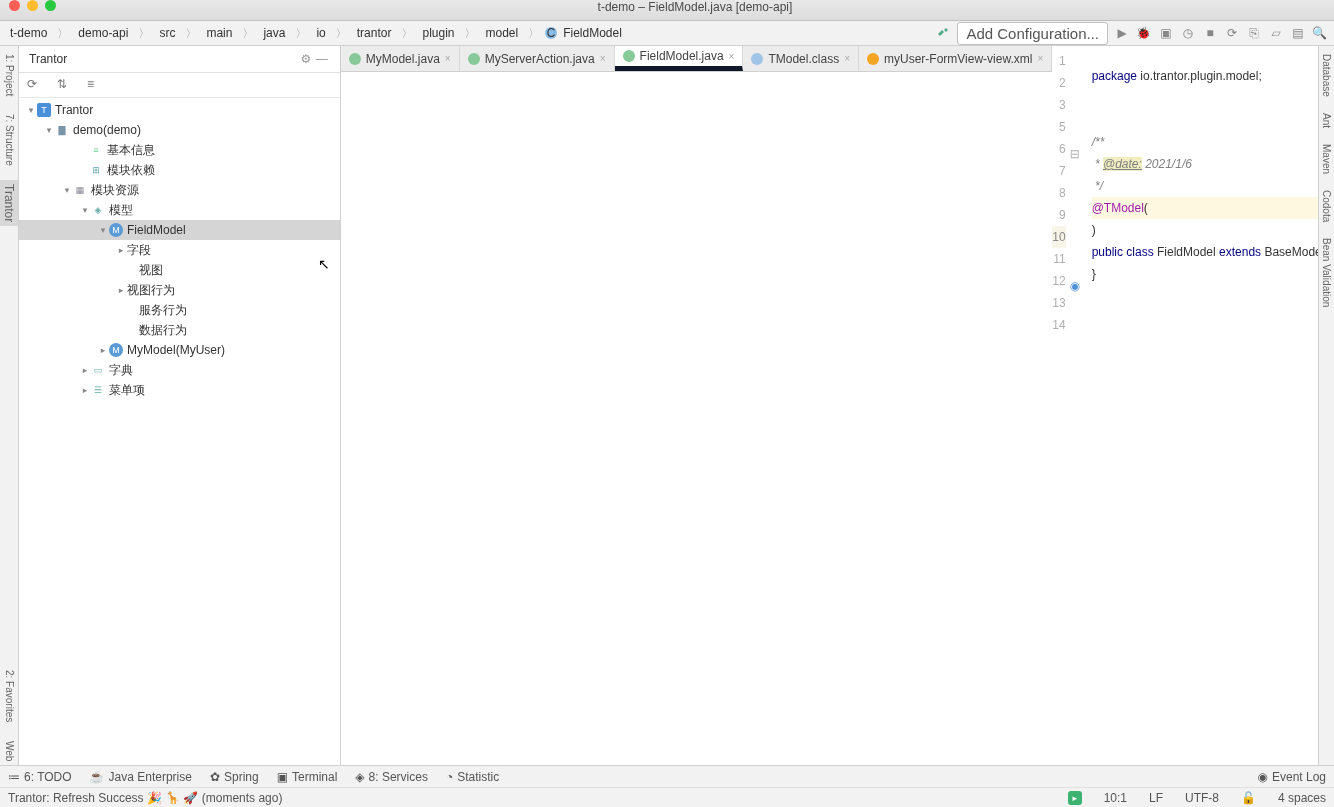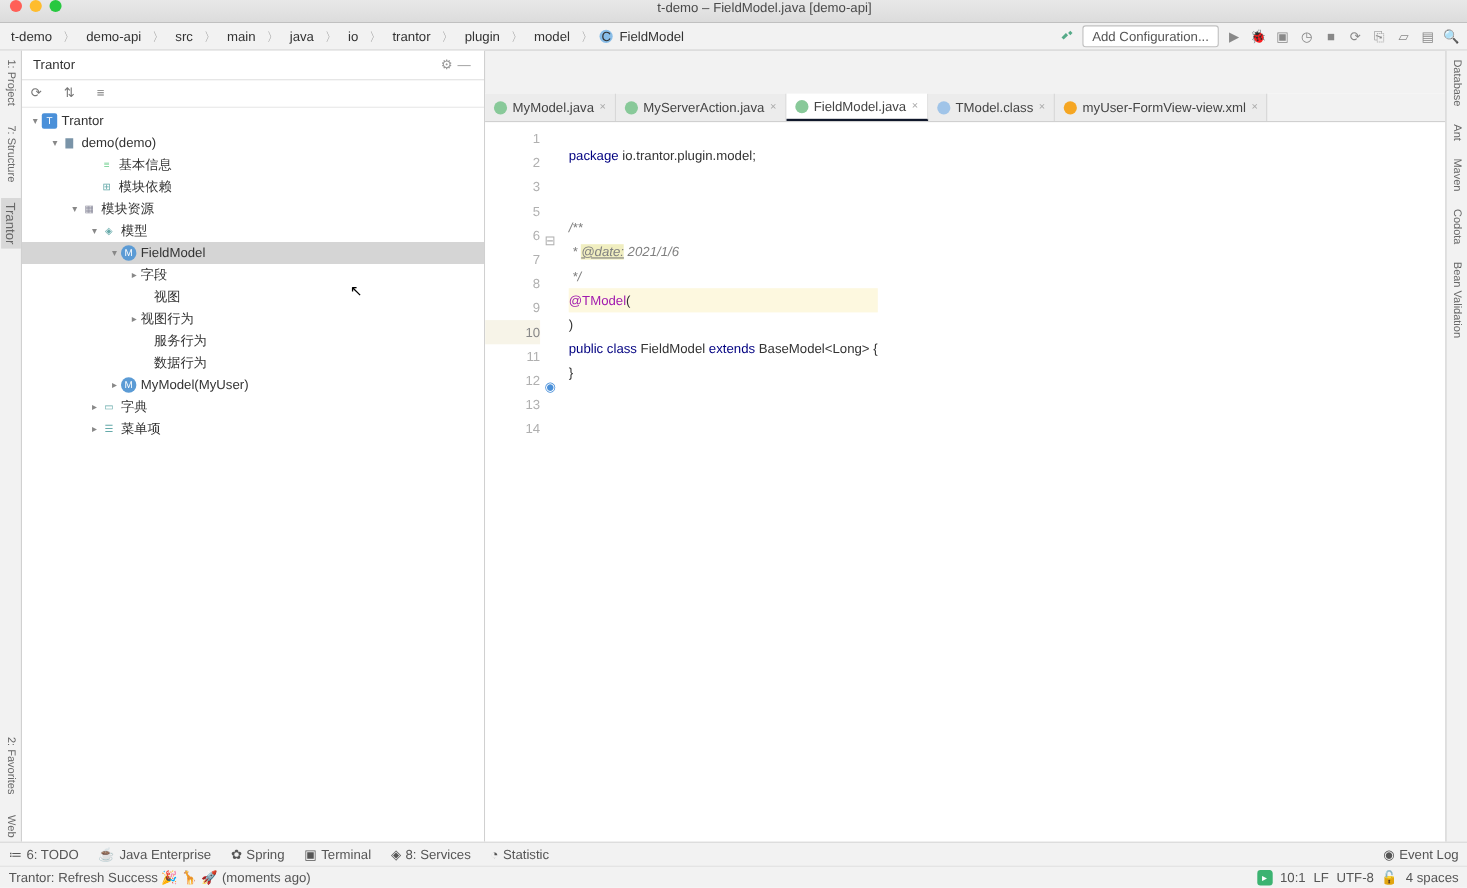--- a/index.html
+++ b/index.html
@@ -12,21 +12,21 @@
 .tl-close{background:#ff5f57}.tl-min{background:#febc2e}.tl-max{background:#28c840}
 .titlebar .title { flex:1; text-align:center; font-size:12px; color:#4a4a4a; }
 
 
 .navrow { height:25px; background:#f2f2f2; border-bottom:1px solid #d0d0d0; display:flex; align-items:center; padding:0 6px; }
 .crumbs { display:flex; align-items:center; gap:2px; flex:1; }
 .crumbs span { font-size:12px; color:#333; padding:1px 4px; }
 .crumbs .sep { color:#999; font-size:11px; }
 .crumb-icon { width:12px; height:12px; border-radius:50%; background:#88bde8; display:inline-flex; align-items:center; justify-content:center; color:#fff; font-size:8px; }
 .navrow .actions { display:flex; align-items:center; gap:6px; }
-.addconf { border:1px solid #c0c0c0; background:#fff; border-radius:3px; padding:2px 8px; font-size:12px; color:#555; }
+.addconf { border:1px solid #c0c0c0; background:#fff; border-radius:3px; padding:2px 8px; font-size:15px; color:#555; }
 .toolicon { width:16px; height:16px; display:flex; align-items:center; justify-content:center; color:#888; }
 
 
 .main { display:flex; height:calc(100% - 21px - 25px - 22px - 20px); }
 .leftbar { width:20px; background:#f2f2f2; border-right:1px solid #d0d0d0; display:flex; flex-direction:column; align-items:center; padding-top:4px; gap:10px; }
 .leftbar .tab { writing-mode:vertical-rl; font-size:10px; color:#666; cursor:pointer; padding:4px 2px; }
 .leftbar .tab.active { background:#d8d8d8; }
 
 .sidepanel { width:421px; background:#fff; border-right:1px solid #d0d0d0; display:flex; flex-direction:column; }
 .sidepanel .header { height:27px; display:flex; align-items:center; padding:0 10px; border-bottom:1px solid #e0e0e0; }
@@ -45,24 +45,24 @@
 .nicon.trantor{background:#4a90d9;color:#fff;border-radius:2px}
 .nicon.info{color:#6c8}
 .nicon.dep{color:#6aa}
 .nicon.res{color:#889}
 .nicon.model{color:#6aa}
 .nicon.m{background:#5b9bd5;color:#fff;border-radius:50%}
 .nicon.dict{color:#6aa}
 .nicon.menu{color:#6aa}
 
 
-.editor { flex:1; display:flex; flex-direction:column; background:#fff;margin-top:39px; }
+.editor { flex:1; display:flex; background:#fff; }
 .tabs { height:26px; display:flex; align-items:stretch; border-bottom:1px solid #d0d0d0; background:#f2f2f2; overflow:hidden; }
 .tab-item { display:flex; align-items:center; padding:0 8px; gap:5px; font-size:11px; color:#444; border-right:1px solid #d8d8d8; cursor:pointer; background:#ececec; }
-.tab-item.active { background:#fff; border-bottom:2px solid #0f172a;justify-content:center; }
+.tab-item.active { background:#fff; border-bottom:5px solid #0f172a;justify-content:center; }
 .tab-item .ticon { width:12px; height:12px; border-radius:50%; display:inline-block; }
 .ticon.c{background:#88c999}.ticon.j{background:#a0c4e8}.ticon.x{background:#f5a623}
 .tab-item .close { color:#aaa; font-size:10px; }
 
 .code { flex:1; display:flex; font-family:Menlo,Consolas,monospace; font-size:12px; overflow:auto; }
 .gutter { width:58px; text-align:right; padding-right:8px; color:#b0b0b0; user-select:none; padding-top:4px; }
 .gutter div { height:22px; line-height:22px; position:relative; }
 .gutter .hl { background:#f7f4e8; color:#888; }
 .gutter .mark { position:absolute; right:-14px; top:5px; width:10px; height:10px; }
 .code-body { padding-top:19px; padding-left:18px; }
@@ -71,21 +71,21 @@
 .kw{color:#000080}.cm{color:#808080;font-style:italic}.ann{color:#a21caf}.tag{color:#808080;font-style:italic;text-decoration:underline}.fold{background:#e8f0d8;border:1px solid #c0d090;padding:0 3px;border-radius:2px}
 
 .rightbar { width:20px; background:#f2f2f2; border-left:1px solid #d0d0d0; display:flex; flex-direction:column; align-items:center; padding-top:4px; gap:8px; }
 .rightbar .tab { writing-mode:vertical-rl; font-size:10px; color:#666; cursor:pointer; padding:4px 1px; }
 
 
 .bottombar { height:22px; background:#f2f2f2; border-top:1px solid #d0d0d0; display:flex; align-items:center; padding:0 8px; gap:18px; font-size:11px; color:#555; }
 .bottombar .item { display:flex; align-items:center; gap:4px; cursor:pointer; }
 .bottombar .spacer { flex:1; }
 
-.statusbar { height:20px; background:#f2f2f2; border-top:1px solid #e0e0e0; display:flex; align-items:center; padding:0 8px; font-size:11px; color:#555; gap:7px; }
+.statusbar { height:20px; background:#f2f2f2; border-top:1px solid #e0e0e0; display:flex; align-items:center; padding:0 8px; font-size:11px; color:#555; gap:22px; }
 .statusbar .spacer { flex:1; }
 .statusbar .pill { background:#3cb371; color:#fff; border-radius:3px; width:14px; height:14px; display:inline-flex; align-items:center; justify-content:center; font-size:9px; }
 
 .cursor { position:absolute; left:318px; top:256px; font-size:14px; color:#000; }
 svg{display:block}
 </style>
 </head>
 <body>
 
 <div class="titlebar">

